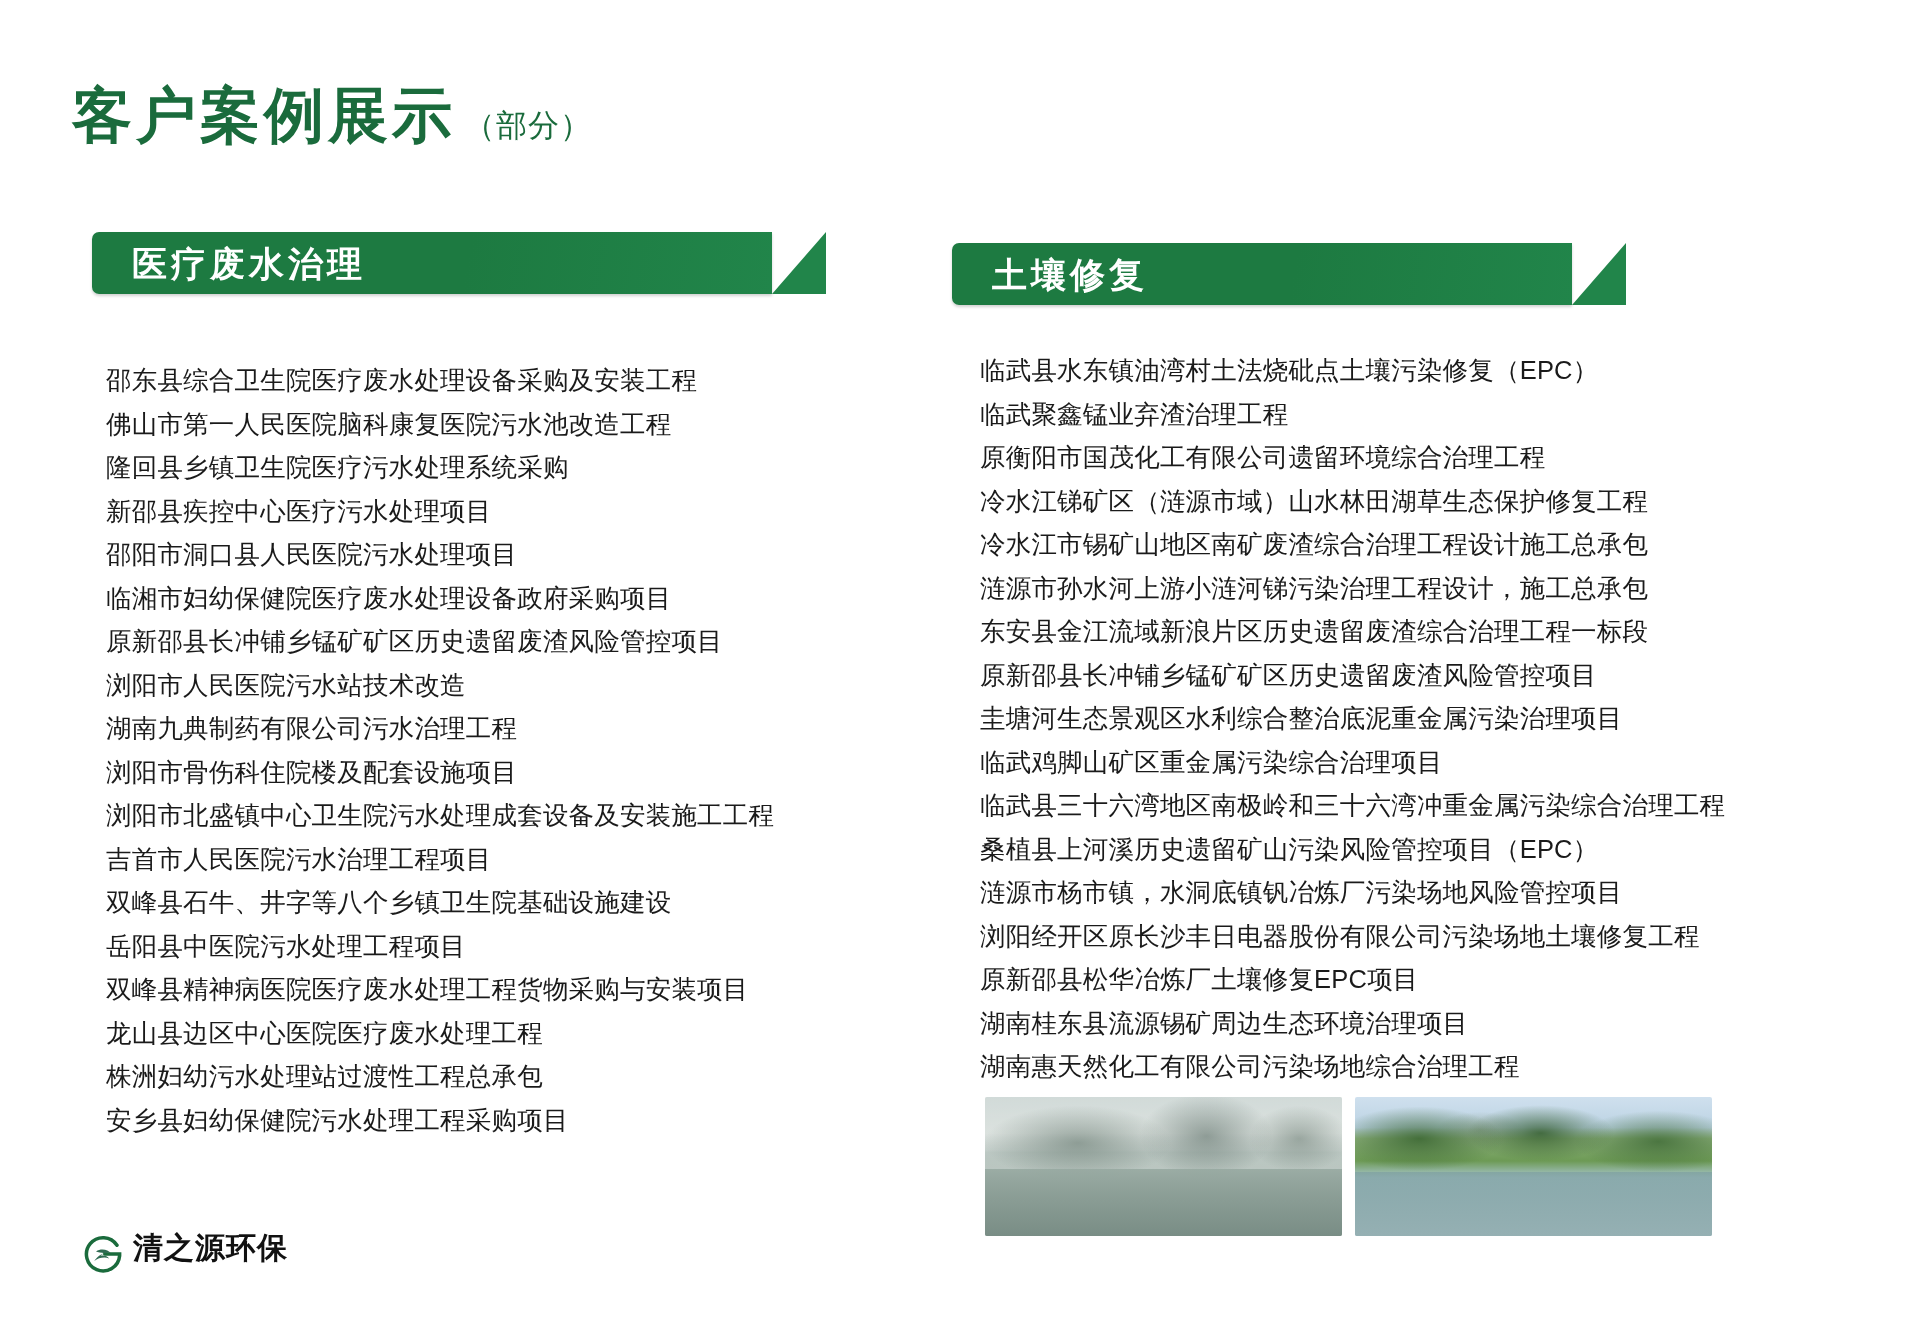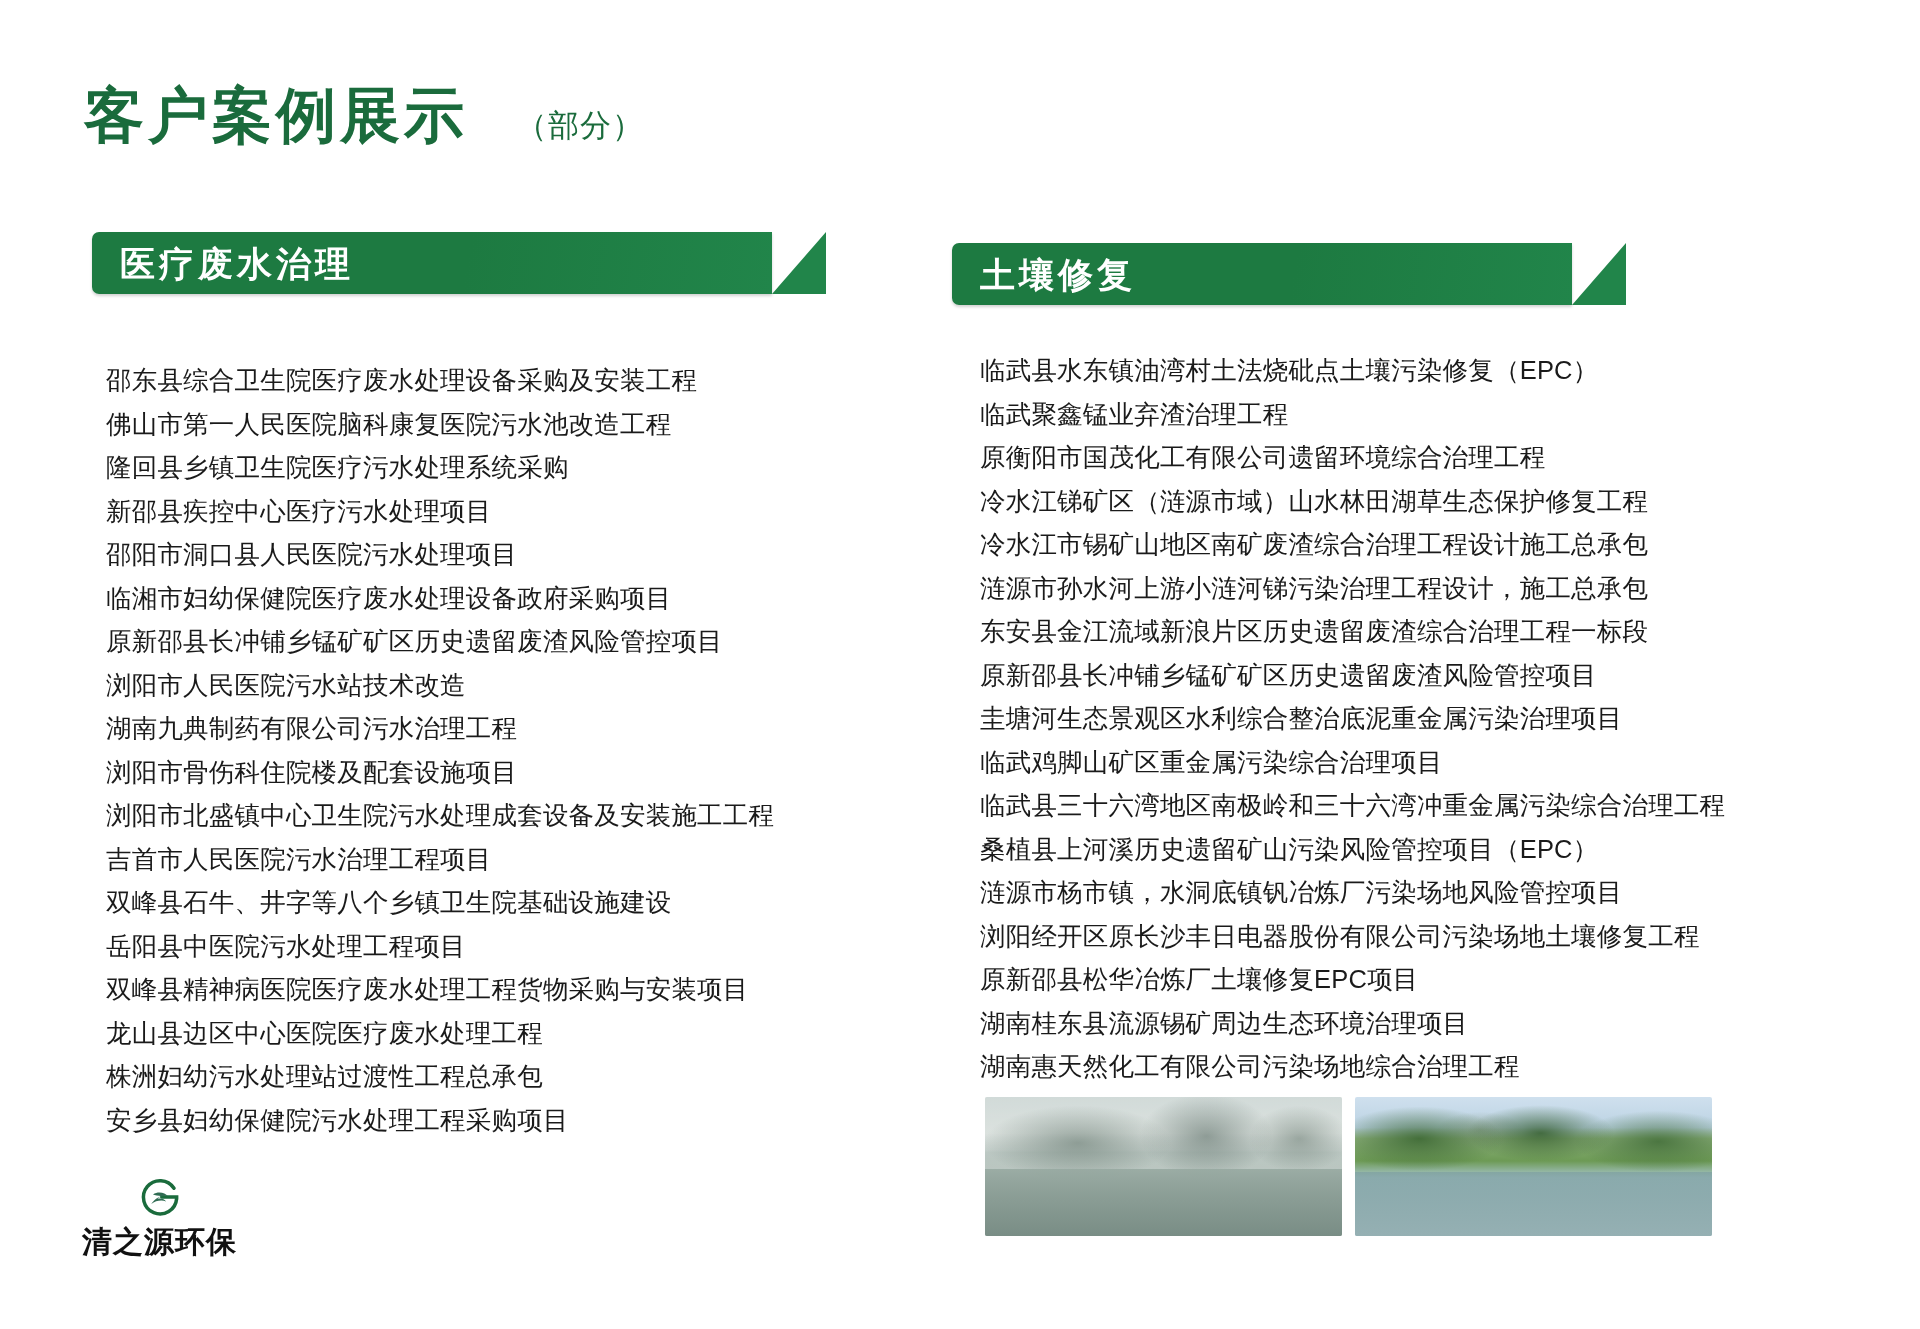--- a/index.html
+++ b/index.html
@@ -12,26 +12,25 @@
     height: 1329px;
     position: relative;
     font-family: "Liberation Sans", "DejaVu Sans", sans-serif;
     color: #1a1a1a;
     overflow: hidden;
   }
 
   
   .page-title {
     position: absolute;
-    left: 84px;
+    left: 72px;
     top: 86px;
     display: flex;
     align-items: baseline;
     white-space: nowrap;
-    gap: 40px;
   }
   .page-title .main {
     font-size: 60px;
     font-weight: 700;
     color: #1a6b3c;
     letter-spacing: 4px;
     line-height: 1;
   }
   .page-title .sub {
     font-size: 31px;
@@ -49,21 +48,21 @@
     align-items: center;
     color: #ffffff;
     background: linear-gradient(100deg, #1d7a41 0%, #1d7a41 55%, #21854a 100%);
     border-radius: 7px 0 0 7px;
     box-shadow: 0 2px 3px rgba(0,0,0,0.18);
   }
   .banner .banner-label {
     font-size: 35px;
     font-weight: 700;
     letter-spacing: 4px;
-    padding-left: 28px;
+    padding-left: 40px;
     line-height: 1;
   }
   .banner::after {
     content: "";
     position: absolute;
     right: -54px;
     top: 0;
     width: 0;
     height: 0;
     border-style: solid;
@@ -139,25 +138,23 @@
   .photo-b::after {
     content: "";
     position: absolute; left:0; right:0; bottom:0; height: 46%;
     background: linear-gradient(to bottom, rgba(126,160,160,0.75), rgba(150,176,178,0.9));
   }
 
   
   .footer-logo {
     position: absolute;
     left: 82px;
-    top: 1176px;
-    display: flex;
-    align-items: center;
+    top: 1233px;
+    display: flex;
     gap: 9px;
-    flex-direction: column;
   }
   .logo-mark {
     width: 42px;
     height: 42px;
     flex: none;
   }
   .logo-text {
     font-size: 30px;
     font-weight: 700;
     color: #111111;

